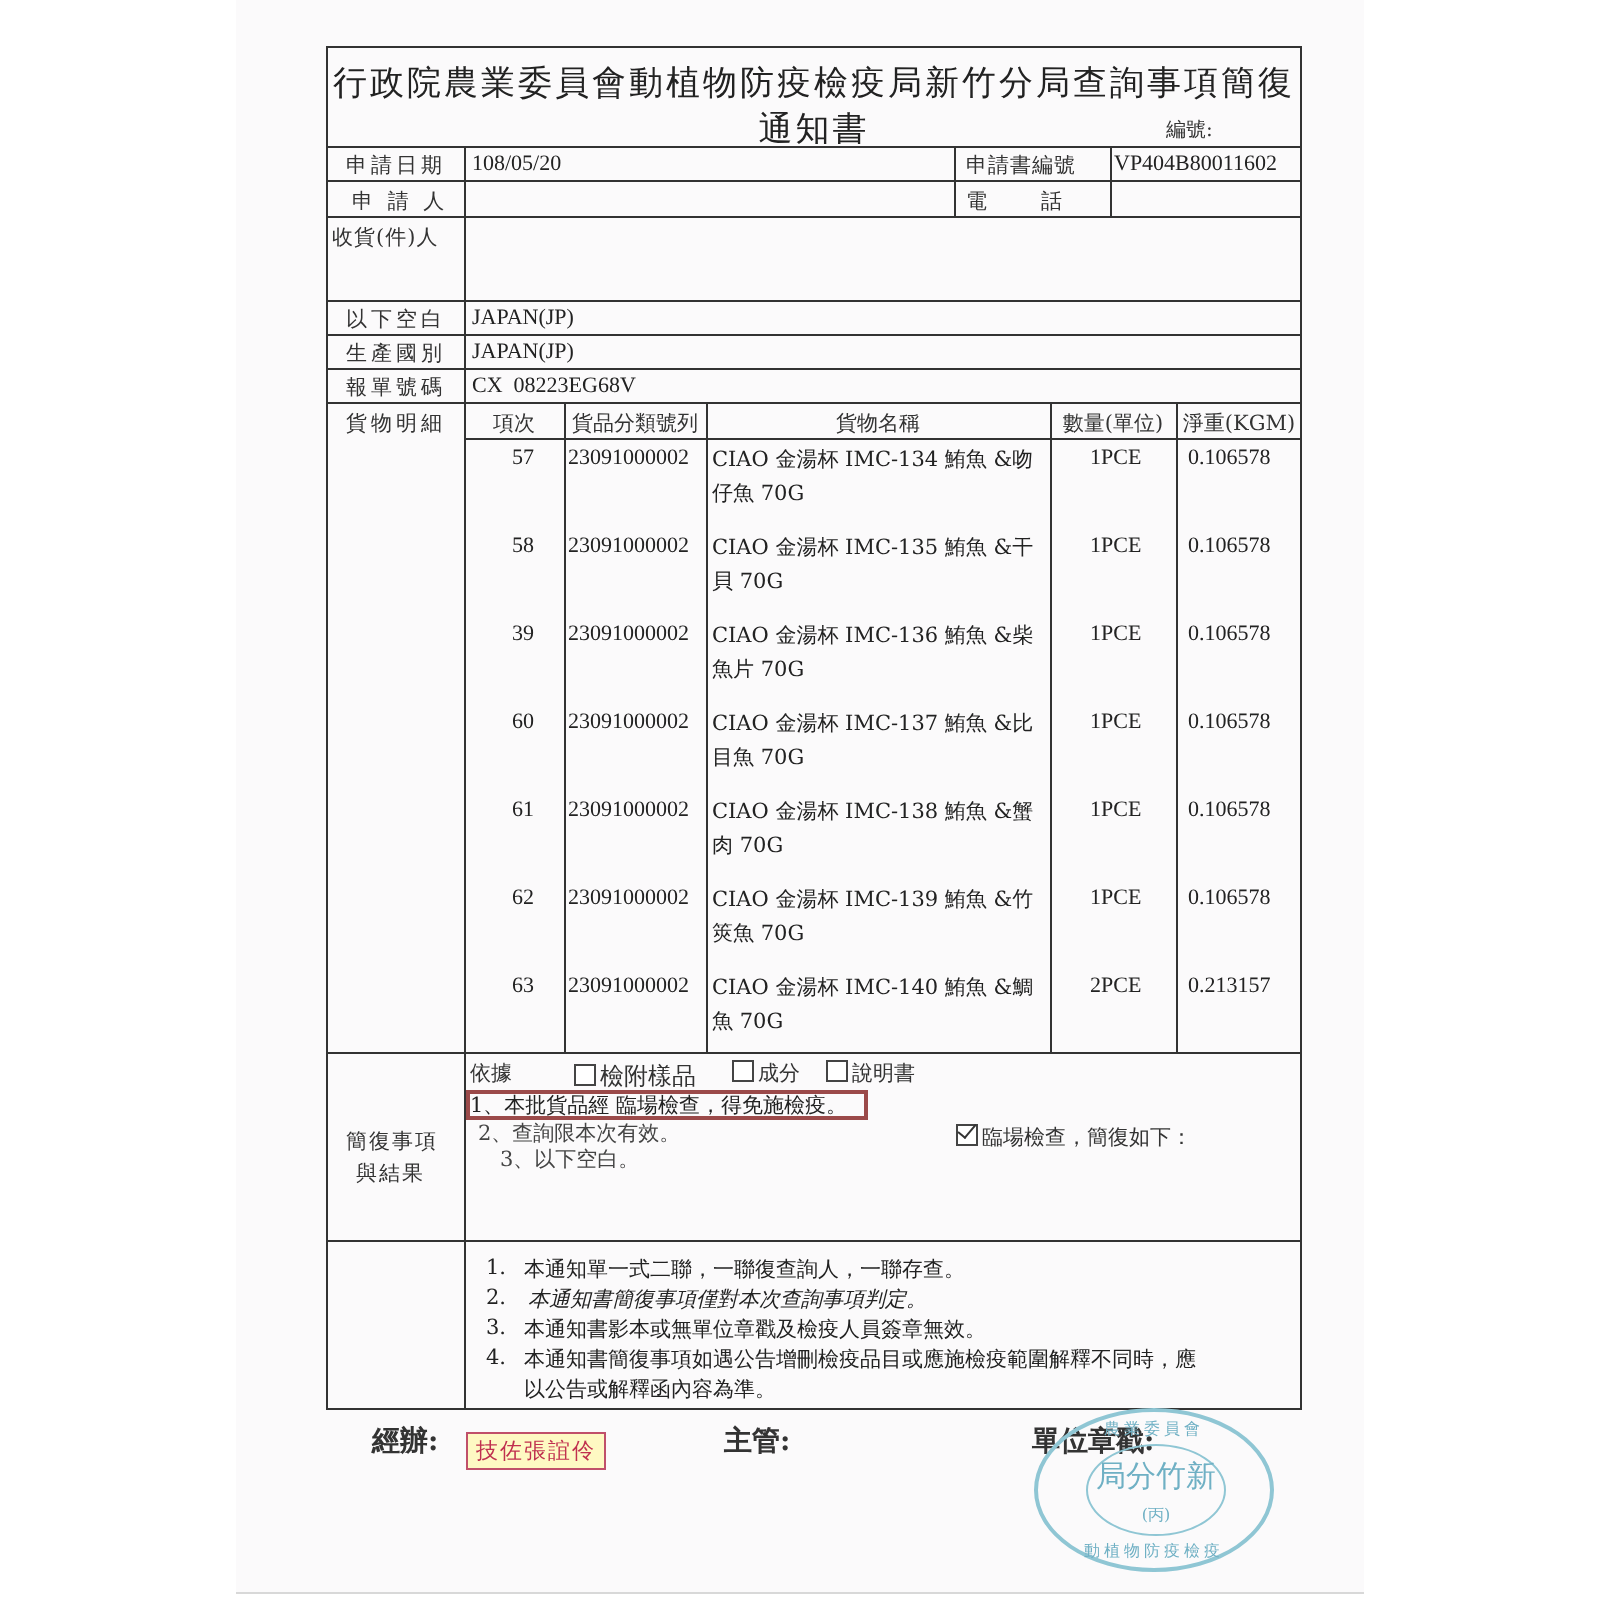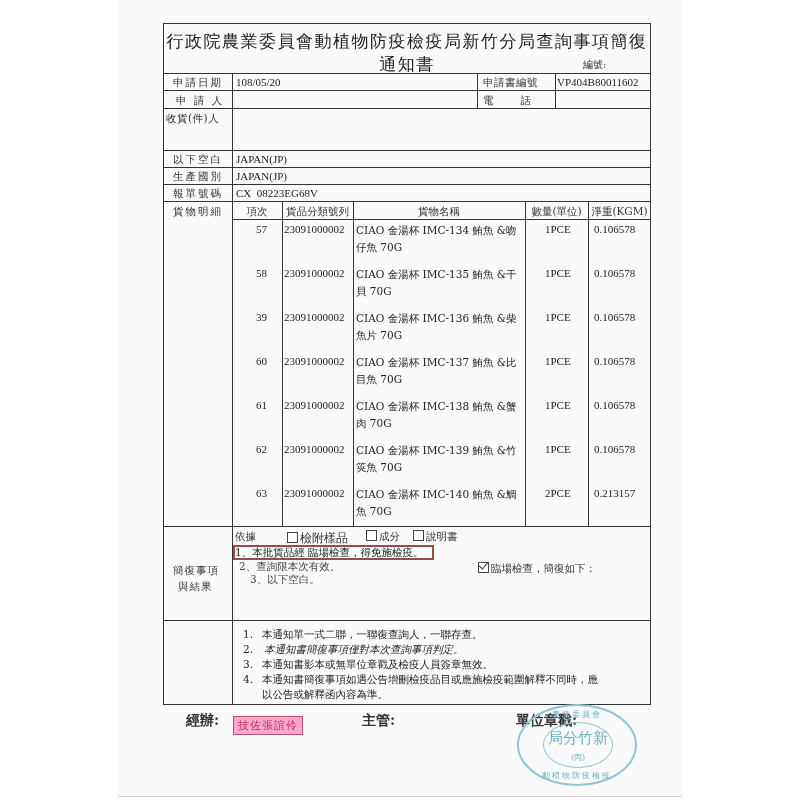--- a/index.html
+++ b/index.html
@@ -20,21 +20,21 @@
   .hdr { position:absolute; font-size:10.5px; color:#333; text-align:center; white-space:nowrap; }
   .cell { position:absolute; font-size:11px; font-family:"Liberation Serif","DejaVu Serif",serif; color:#222; }
   .name { position:absolute; font-size:10.5px; line-height:17px; width:168px; color:#222; }
   .small { position:absolute; font-size:10px; color:#333; white-space:nowrap; }
   .cb { display:inline-block; width:9px; height:9px; border:1px solid #444; vertical-align:-1px; margin-right:2px; background:#fff; position:relative; }
   .cb.checked::after { content:""; position:absolute; left:2px; top:-3px; width:4px; height:8px; border-right:1.3px solid #333; border-bottom:1.3px solid #333; transform:rotate(40deg); }
   .redbox { position:absolute; left:233px; top:545px; width:201px; height:15px; border:2px solid #9b4a4a; box-sizing:border-box; }
   .note { position:absolute; font-size:10.5px; color:#222; white-space:nowrap; }
   .stamp-red {
     position:absolute; left:233px; top:716px; width:68px; height:17px; border:1.5px solid #c0506a;
-    color:#c0304f; font-size:11px; text-align:center; line-height:17px; background:#f9a8d4; letter-spacing:1px;
+    color:#c0304f; font-size:11px; text-align:center; line-height:17px; background:#fef9c3; letter-spacing:1px;
   }
   .seal {
     position:absolute; left:517px; top:704px; width:120px; height:82px; border:2px solid #8fc6d4; border-radius:50%;
     color:#6fb0c4; box-sizing:border-box;
   }
   .seal-inner {
     position:absolute; left:24px; top:16px; width:68px; height:44px; border:1.5px solid #8fc6d4; border-radius:50%;
     font-size:15px; text-align:center; line-height:30px; color:#6fb0c4;
   }
   .seal-sub { position:absolute; left:0; width:100%; top:30px; text-align:center; font-size:8px; line-height:10px; }

